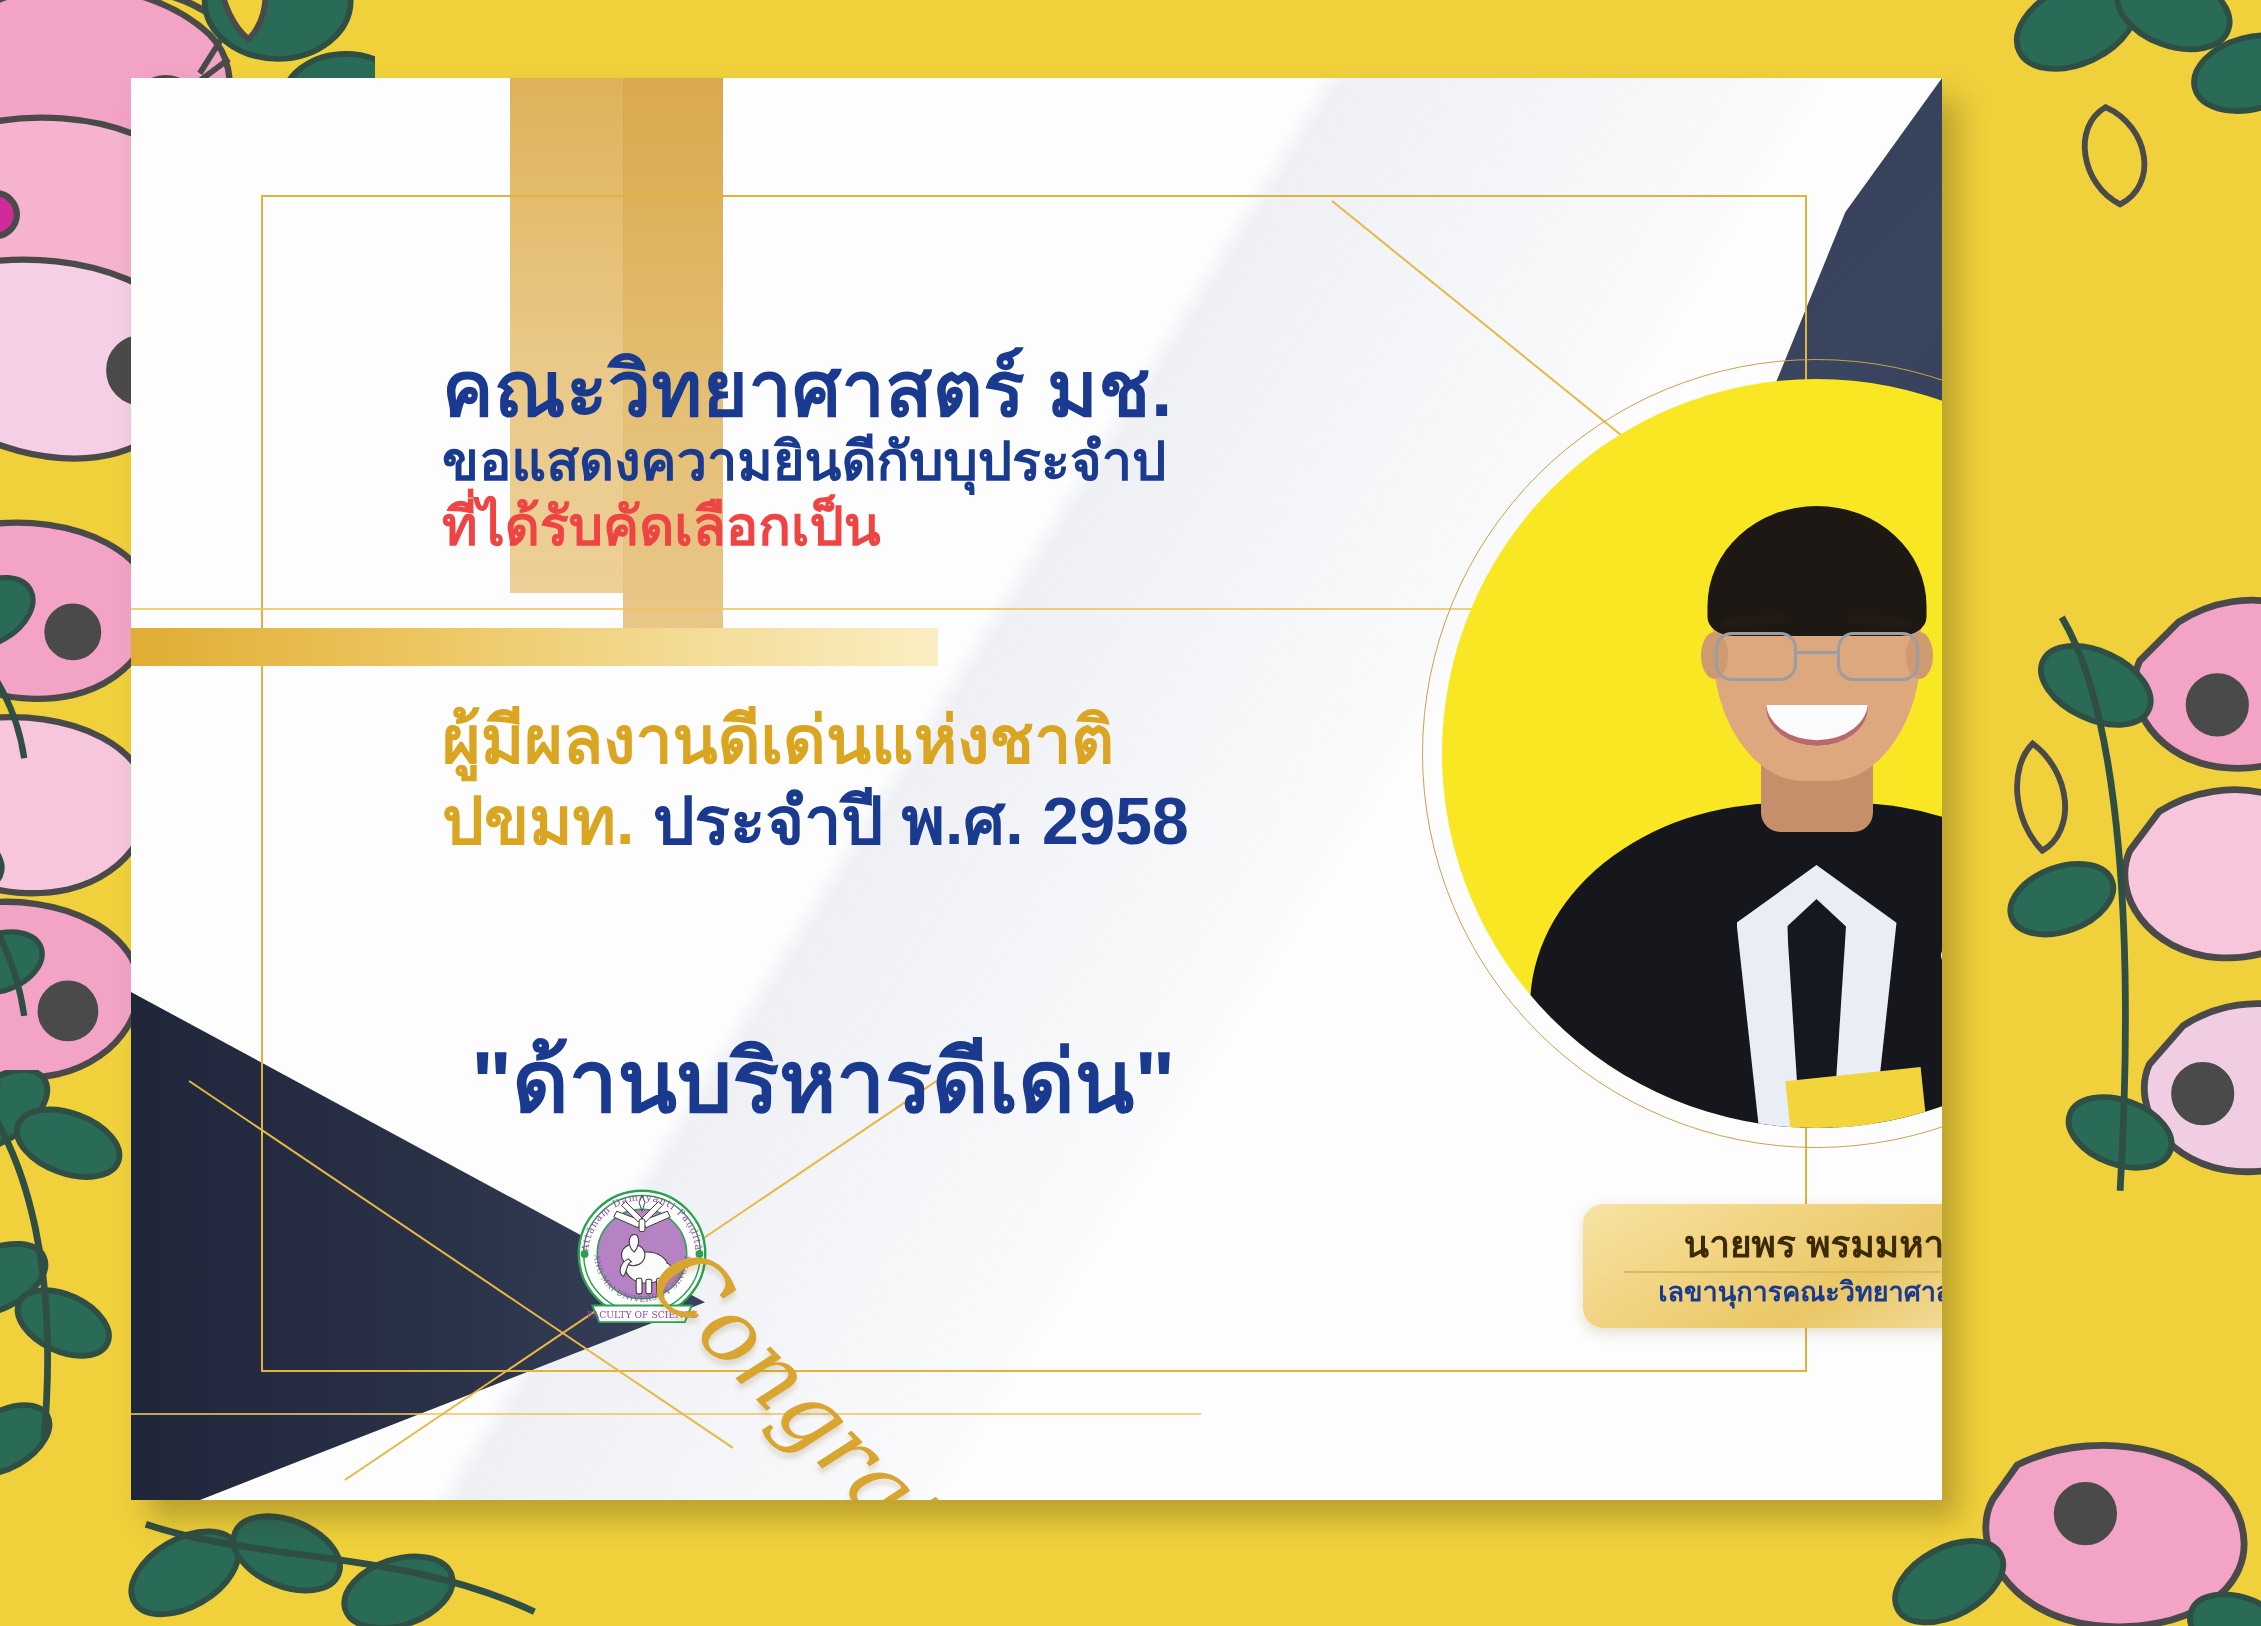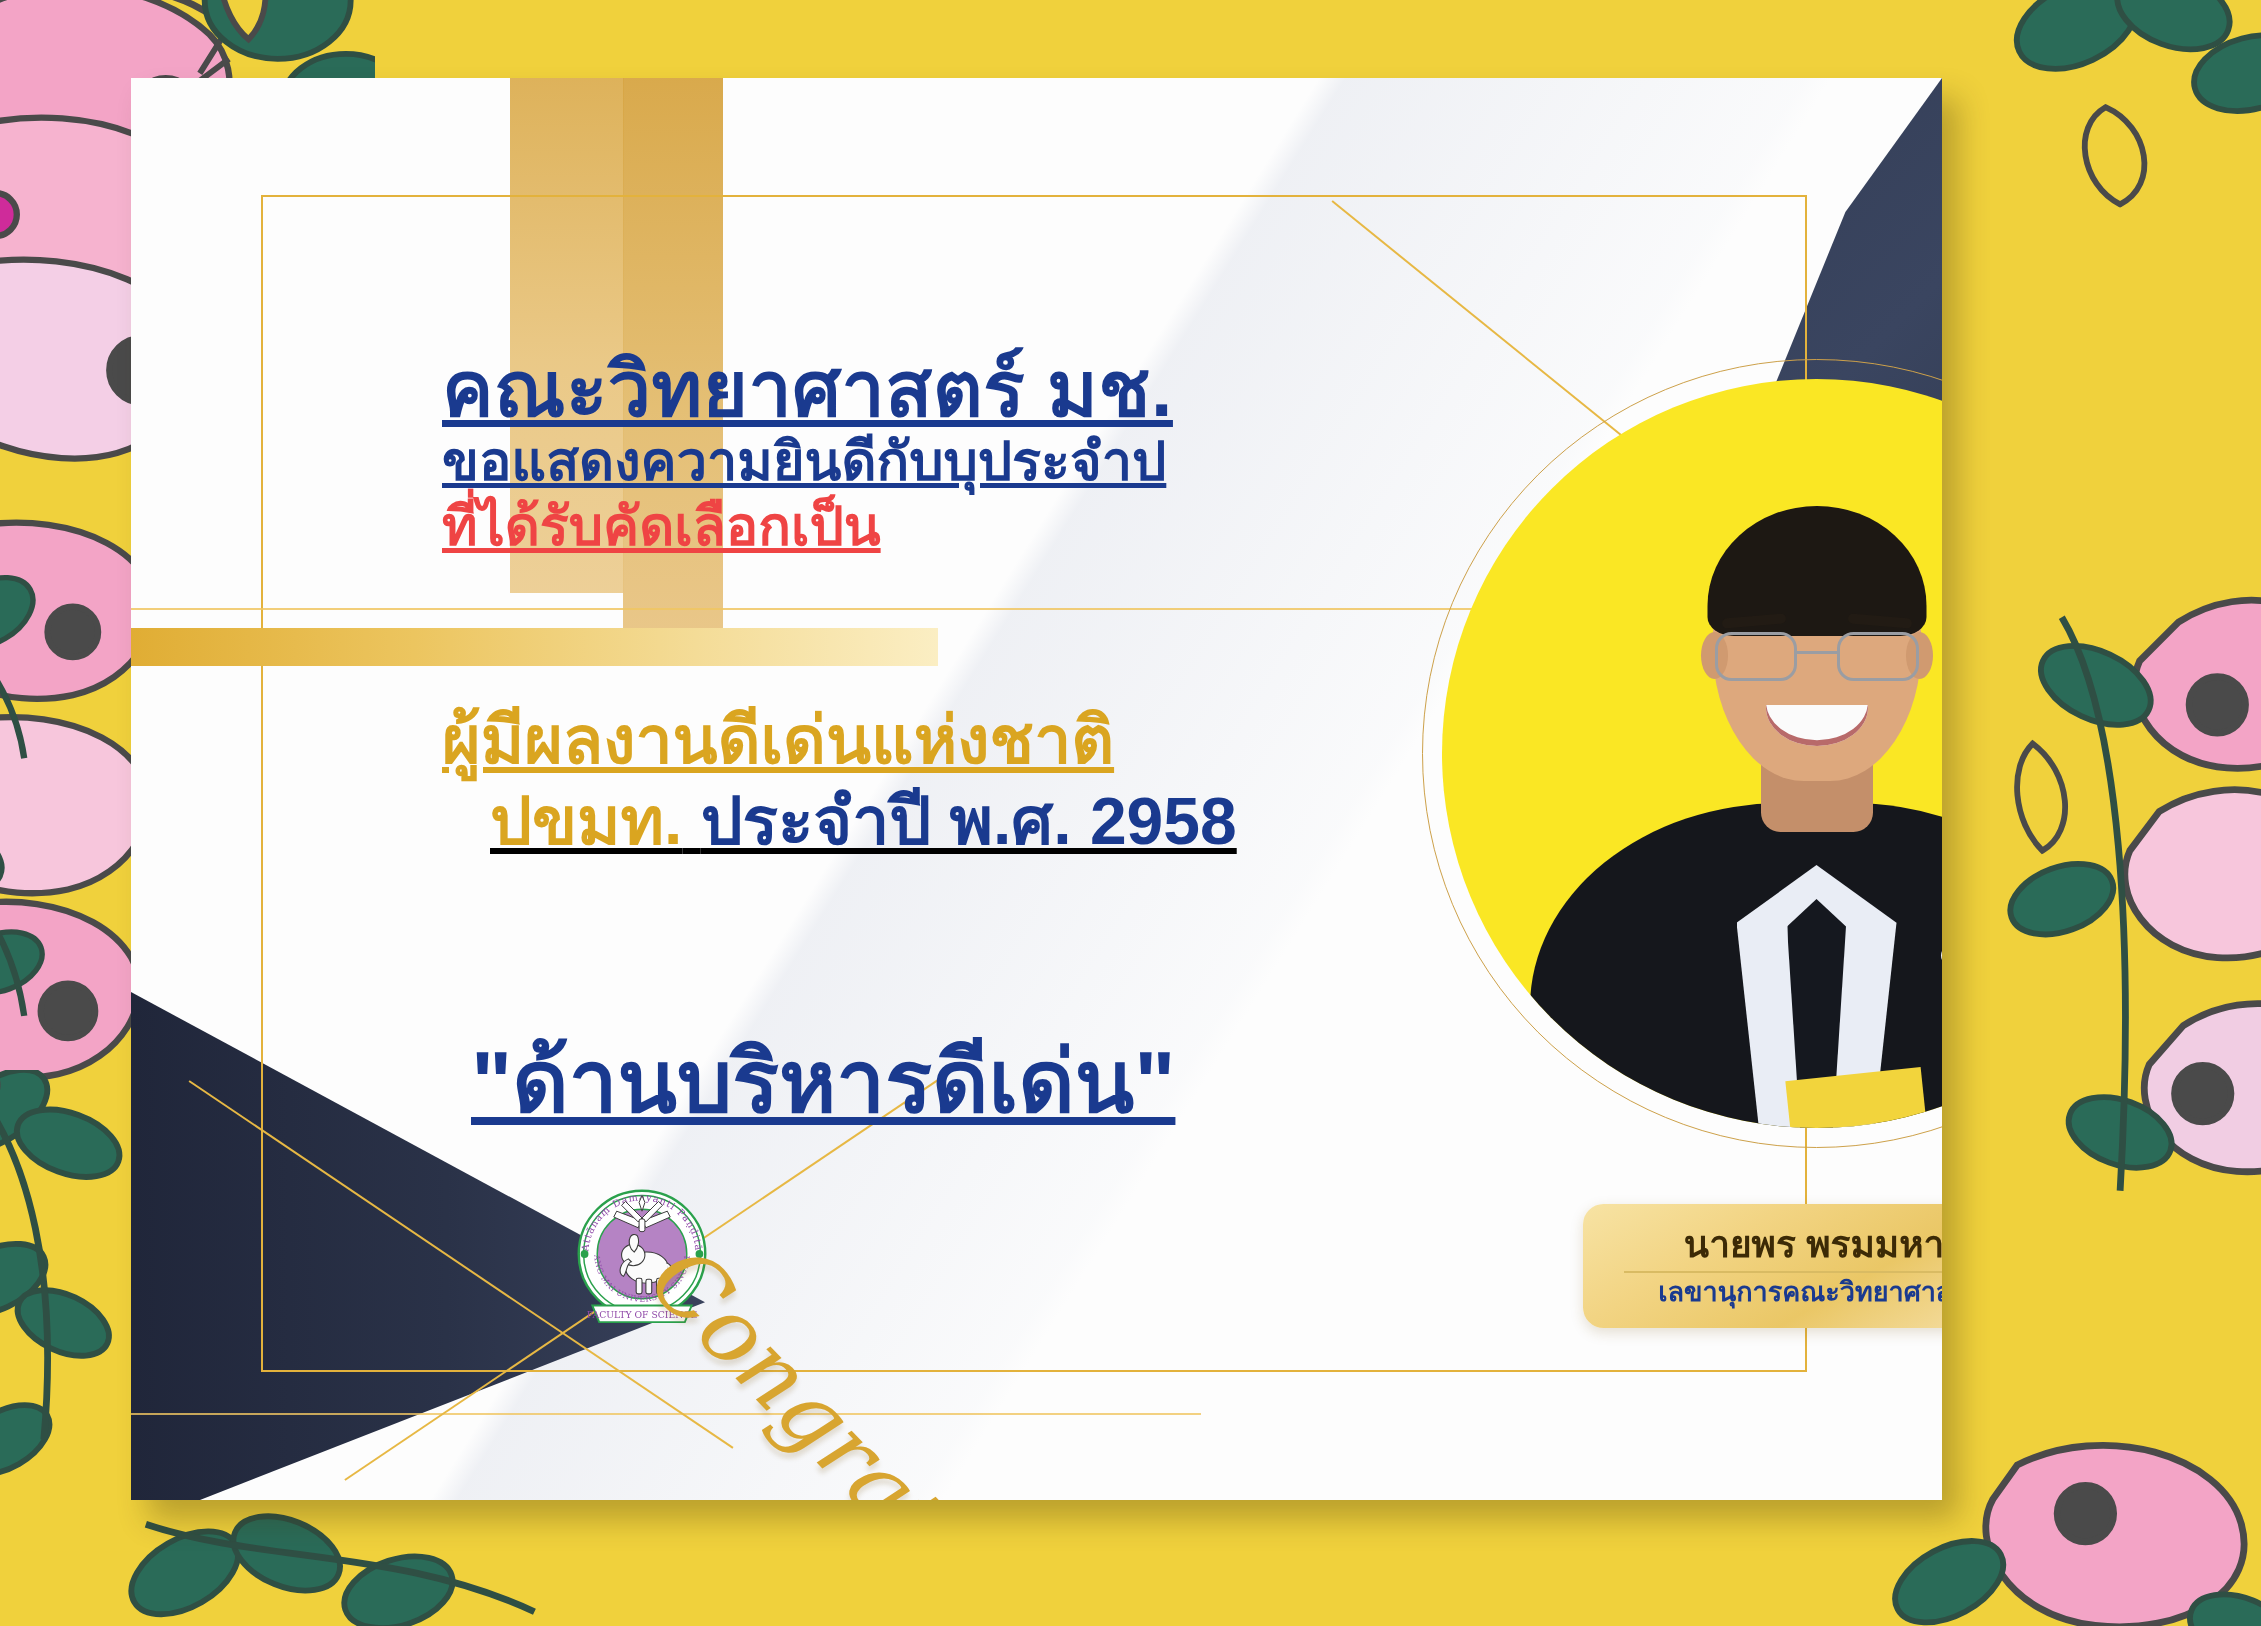--- a/index.html
+++ b/index.html
@@ -201,30 +201,30 @@
     width: 136px; height: 58px; background:#f2d43c;
     transform: rotate(-6deg);
   }
 
   
   #text-block {
     position: absolute;
     left: 311px; top: 272px;
     width: 1046px;
   }
-  .th { font-family: "Liberation Sans", sans-serif; font-weight: bold; text-decoration: underline; }
+  .th { font-family: "Liberation Sans", sans-serif; font-weight: bold; }
   #head1   { font-size: 77px; color:#1a3a8f; line-height:1.02; letter-spacing:0.5px; }
   #head2   { font-size: 54px; color:#1a3a8f; line-height:1.22; letter-spacing:0px; font-weight:600; }
   #head3   { font-size: 54px; color:#ef4444; line-height:1.22; font-weight:600; }
 
   #award-block { position:absolute; left:311px; top:622px; width:1070px; }
   #award1  { font-size: 69px; color:#1a3a8f; line-height:1.18; letter-spacing:0px; }
   #award2  { font-size: 66px; color:#daa520; line-height:1.22; }
   #award3  { font-size: 66px; line-height:1.22; }
-  #award3 .gold { color:#daa520;margin-left:48px; }
+  #award3 .gold { color:#daa520; }
   #award3 .navy { color:#1a3a8f; }
 
   #quote {
     position: absolute;
     left: 340px; top: 934px;
     width: 1070px;
     font-size: 87px; color:#1a3a8f;
     font-weight: bold;
     letter-spacing: 0px;
   }

